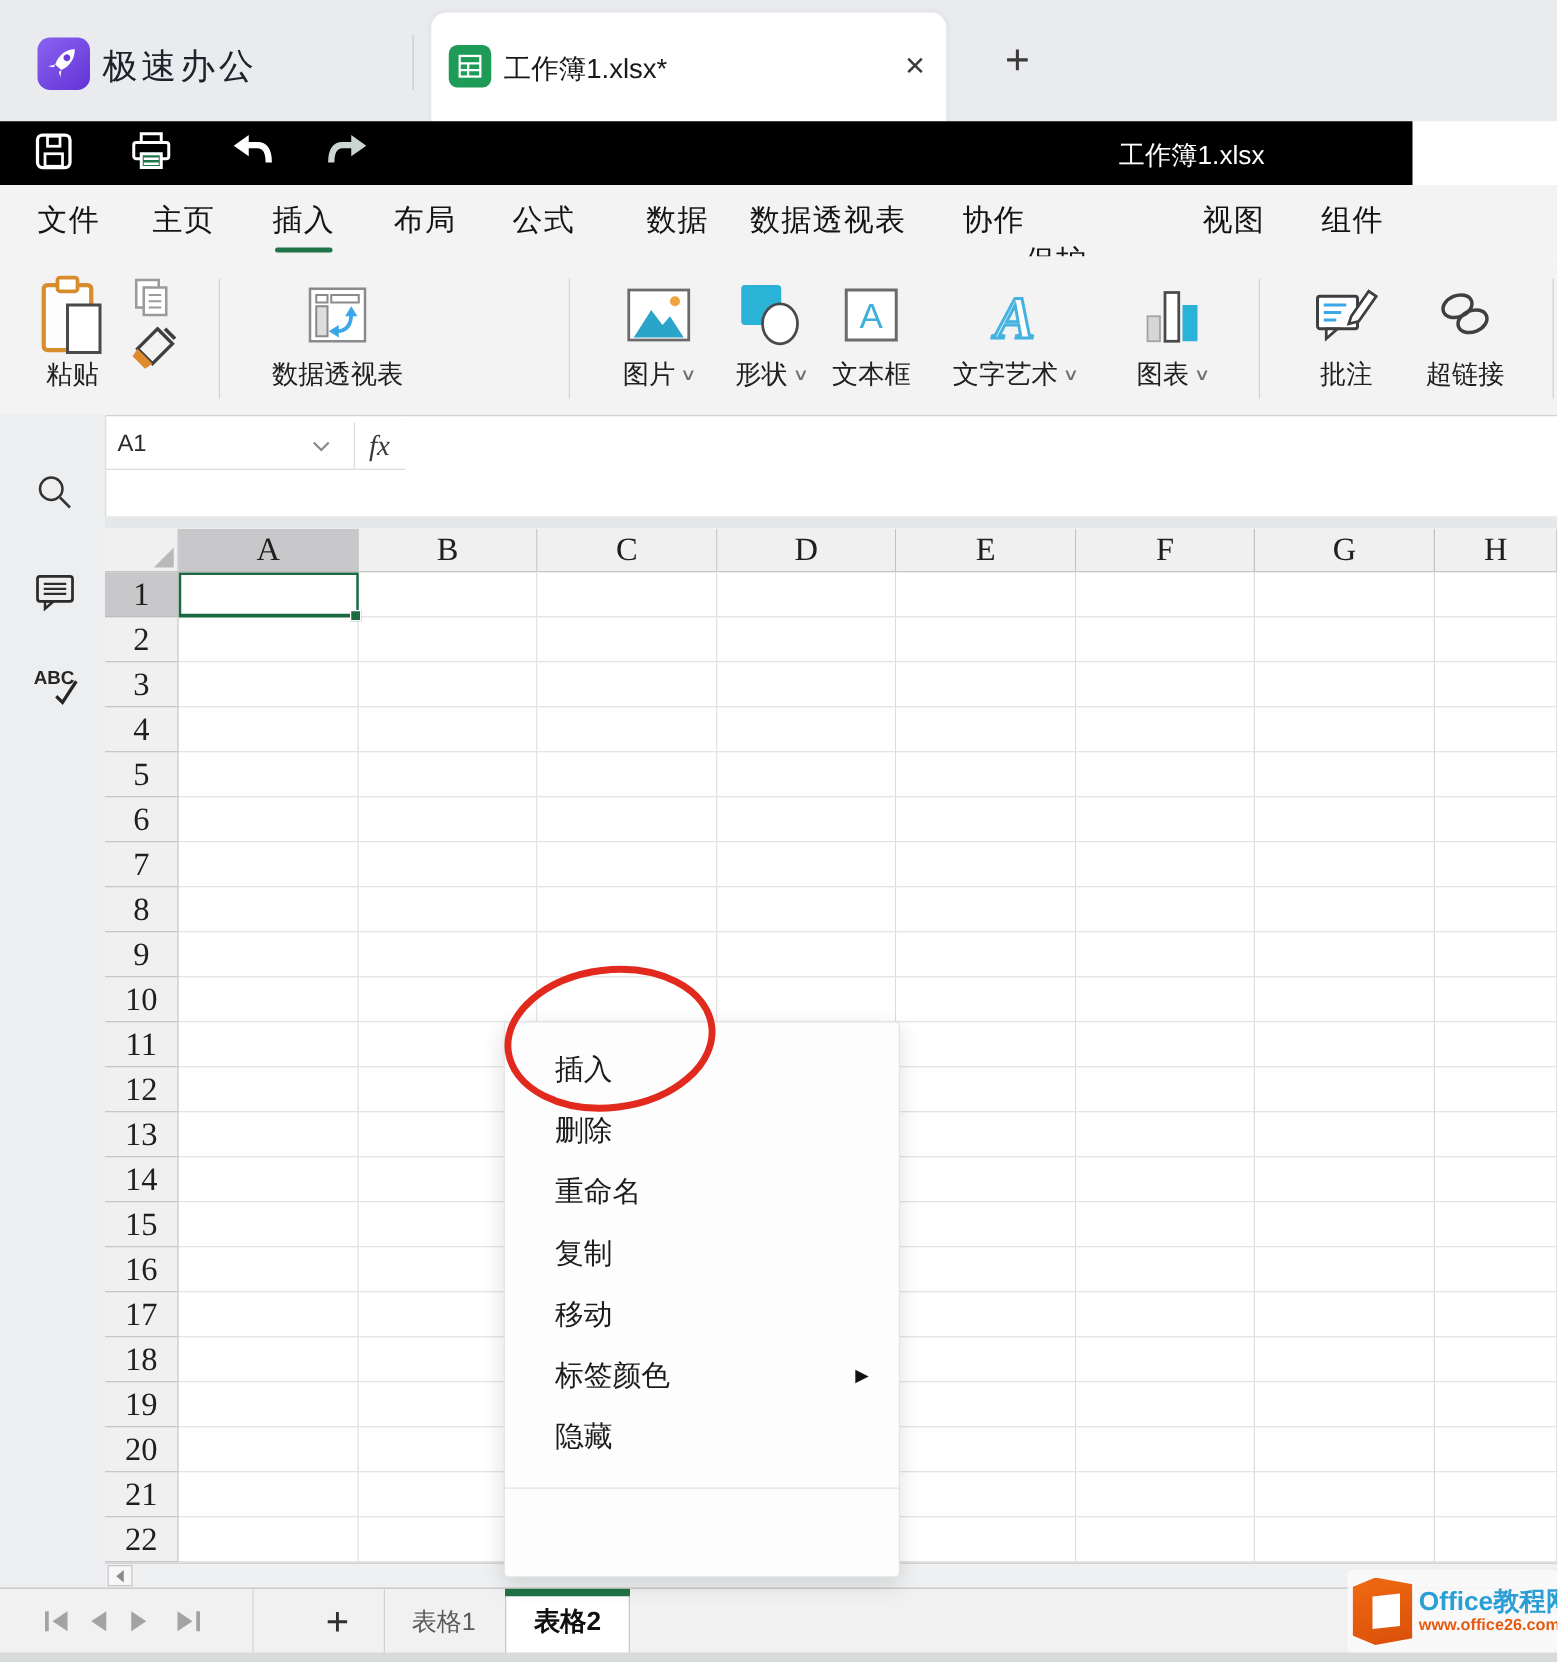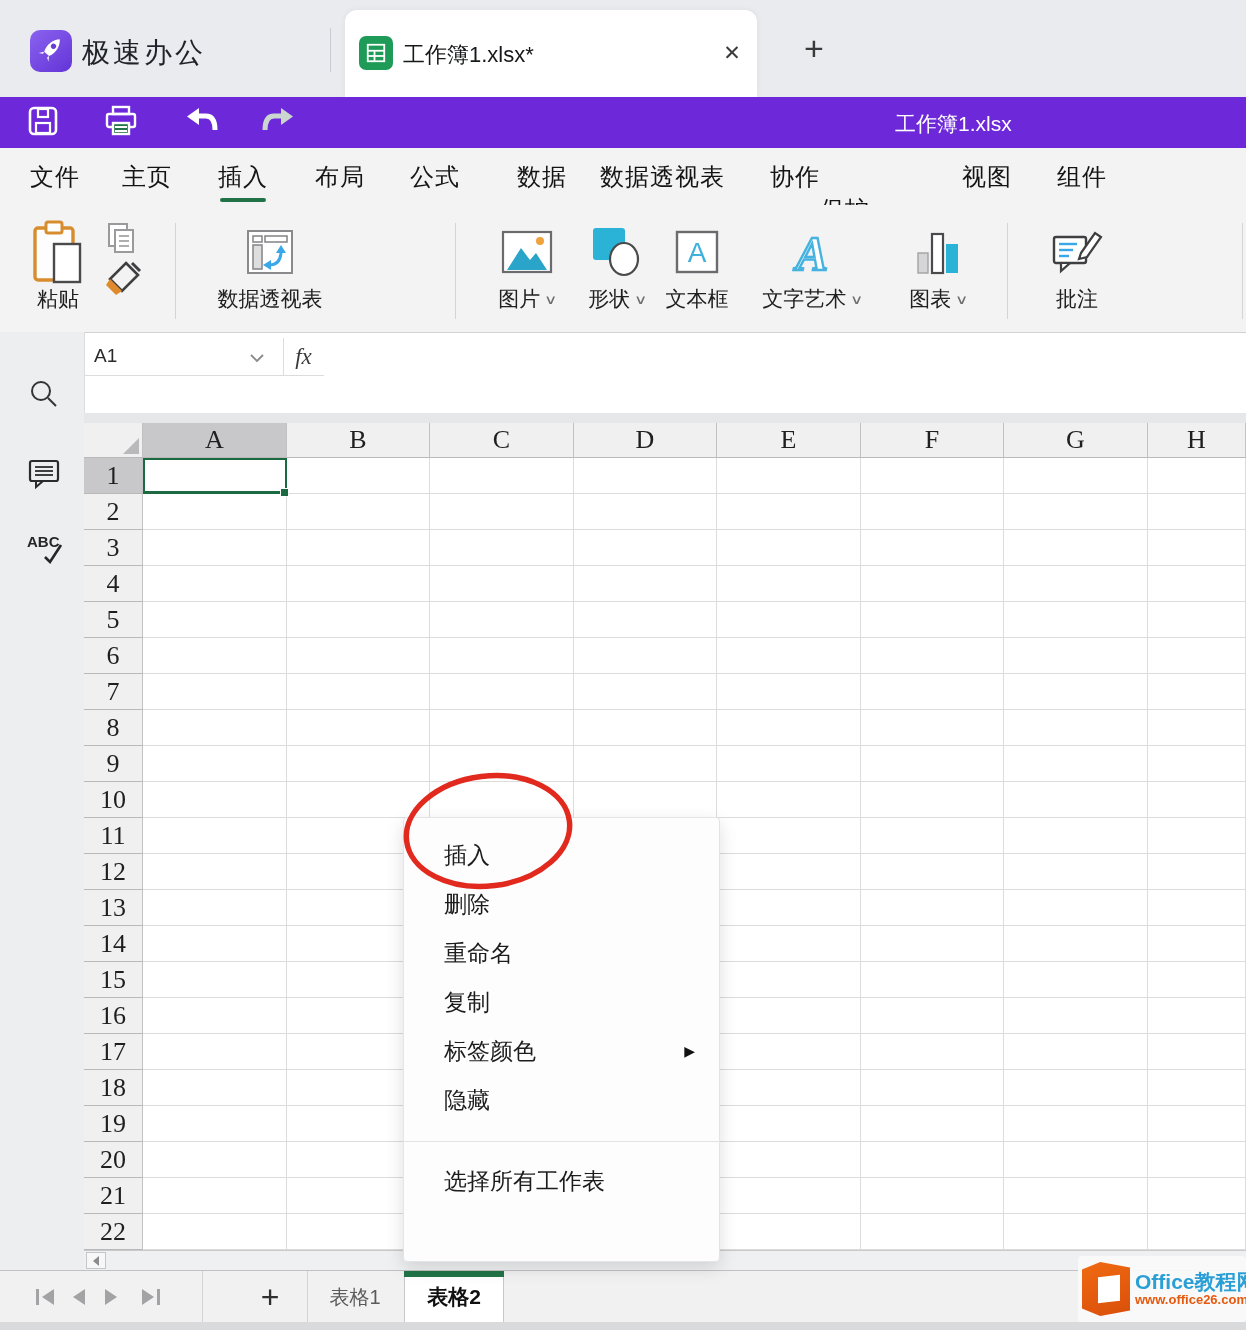--- a/index.html
+++ b/index.html
@@ -13,21 +13,21 @@
     background:linear-gradient(140deg,#8a63f0 0%,#6333d6 100%);display:flex;align-items:center;justify-content:center;}
   #app-name{left:82px;top:34px;font-size:28px;letter-spacing:3px;color:#1f2329;}
   #top-sep{left:330px;top:28px;width:1px;height:44px;background:#c9ccd2;}
   #doc-tab{left:345px;top:10px;width:412px;height:87px;background:#fff;border-radius:12px 12px 0 0;box-shadow:0 0 6px rgba(0,0,0,.06);}
   #doc-tab-icon{left:14px;top:26px;width:34px;height:34px;border-radius:7px;background:#1d9b57;display:flex;align-items:center;justify-content:center;}
   #doc-tab-title{left:58px;top:30px;font-size:22px;color:#17181a;}
   #doc-tab-close{left:372px;top:28px;width:30px;height:30px;font-size:21px;color:#3c3c3c;display:flex;align-items:center;justify-content:center;cursor:default;}
   #new-tab-btn{left:796px;top:30px;width:36px;height:36px;font-size:34px;font-weight:300;color:#3a3a3a;display:flex;align-items:center;justify-content:center;}
 
   
-  #titlebar{left:0;top:97px;width:1246px;height:51px;background:#6d28d9;}
+  #titlebar{left:0;top:97px;width:1130px;height:51px;background:#000000;}
   .tb-btn{top:6px;width:40px;height:40px;display:flex;align-items:center;justify-content:center;}
   #titlebar-title{left:895px;top:13px;font-size:21px;color:#fff;}
 
   
   #menubar{left:0;top:148px;width:1246px;height:57px;background:#f3f3f4;}
   .menu-item{position:absolute;top:12px;height:36px;line-height:34px;font-size:24px;color:#141414;letter-spacing:1px;}
   .menu-item.active::after{content:"";position:absolute;left:2px;right:2px;bottom:-6px;height:4px;background:#217447;border-radius:2px;}
 
   
   #ribbon{left:0;top:205px;width:1246px;height:127px;background:#f3f3f4;border-bottom:1px solid #d9d9db;}
@@ -316,20 +316,31 @@
           <polygon points="10,36 10,44 19,36" fill="#fff" stroke="#3f3f41" stroke-width="2.2"></polygon>
           <line x1="8" y1="17" x2="26" y2="17" stroke="#3aa7e8" stroke-width="2.4"></line>
           <line x1="8" y1="23" x2="22" y2="23" stroke="#3aa7e8" stroke-width="2.4"></line>
           <line x1="8" y1="29" x2="18" y2="29" stroke="#3aa7e8" stroke-width="2.4"></line>
           <polygon points="30,26 44,6 50,10 36,30 28,32" fill="#fff" stroke="#3f3f41" stroke-width="2.2"></polygon>
         </svg>
       </div>
       <div class="rb-label">批注</div>
     </div>
 
+    <div class="rb-item" style="left:1172px;">
+      <div class="rb-icon">
+        <svg width="52" height="46" viewBox="0 0 52 46">
+          <g fill="none" stroke="#3f3f41" stroke-width="2.8">
+            <ellipse cx="20" cy="16" rx="12" ry="8.5" transform="rotate(-22 20 16)"></ellipse>
+            <ellipse cx="32" cy="28" rx="12" ry="8.5" transform="rotate(-22 32 28)"></ellipse>
+          </g>
+        </svg>
+      </div>
+      <div class="rb-label">超链接</div>
+    </div>
 
     <div class="rb-sep" style="left:1242px;"></div>
   </div>
 
   <div id="formula-strip" class="abs">
     <div id="name-box" class="abs">
       <span id="name-box-value" class="abs">A1</span>
       <span class="abs" style="left:165px;top:11px;">
         <svg width="16" height="10" viewBox="0 0 16 10">
             <polyline points="2,2 8,8 14,2" fill="none" stroke="#8a8a8c" stroke-width="1.8"></polyline>
@@ -584,27 +595,27 @@
       <div class="cell" style="left: 1064px; top: 791px; width: 98px; height: 36px;"></div>
       <div id="selection" class="abs"></div>
       <div id="fill-handle" class="abs"></div>
     </div>
 
   <div id="context-menu" class="abs">
     <div class="cm-item">插入</div>
     <div class="cm-item">删除</div>
     <div class="cm-item">重命名</div>
     <div class="cm-item">复制</div>
+    <div class="cm-item">移动</div>
     <div class="cm-item">
       <span>标签颜色</span>
       <span class="cm-arrow">▶</span>
     </div>
     <div class="cm-item">隐藏</div>
     <div class="cm-divider"></div>
-    <div class="cm-item">选择所有工作表</div>
   </div>
 
   <svg id="annotation" class="abs" width="182" height="136" viewBox="0 0 182 136">
     <ellipse cx="91" cy="68" rx="82" ry="55" fill="none" stroke="#e1291d" stroke-width="5.5" transform="rotate(-7 91 68)" stroke-linecap="round"></ellipse>
   </svg>
 
   <div id="hscroll" class="abs">
     <div id="hscroll-left-btn" class="abs">
       <span class="tri"></span>
     </div>

